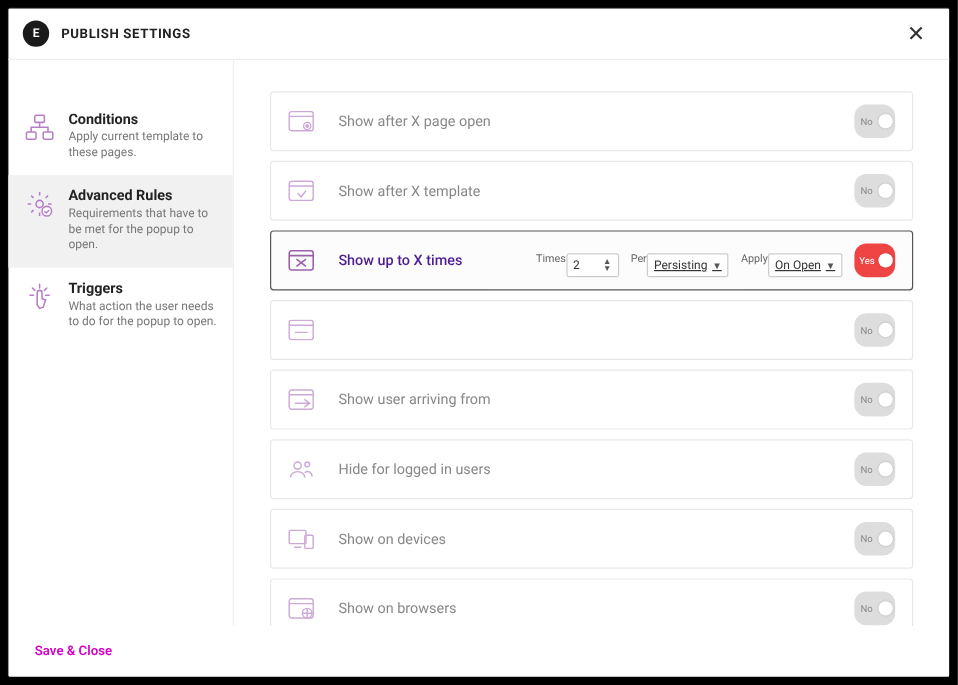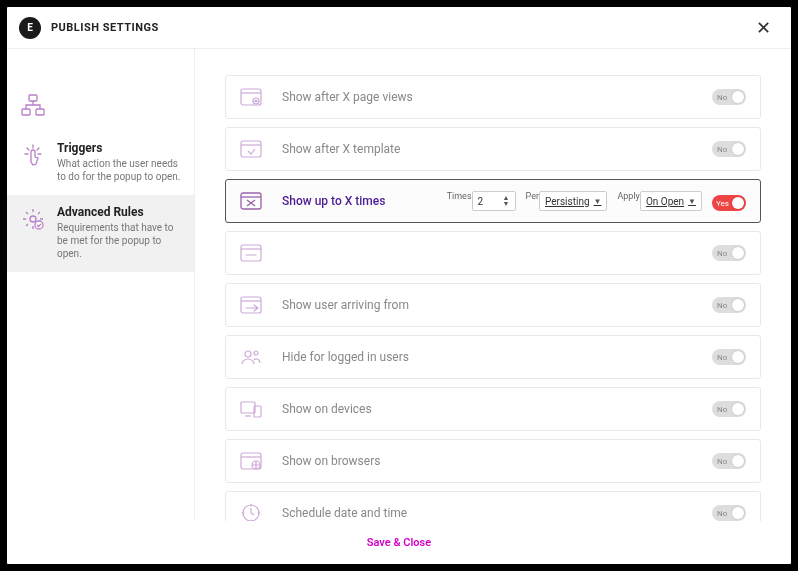--- a/index.html
+++ b/index.html
@@ -23,28 +23,28 @@
   .rule-label { font-size: 12px; color: #888; }
   .rule.active .rule-label { color: #4c1d95; font-weight: 500; }
   .rule-controls { margin-left: auto; display: flex; align-items: flex-end; gap: 10px; }
   .ctl { display: flex; flex-direction: row; }
   .ctl label { font-size: 9px; color: #666; margin-bottom: 2px; }
   .ctl .box { border: 1px solid #ccc; border-radius: 2px; height: 20px; font-size: 10px; color: #333; padding: 0 5px; display: flex; align-items: center; justify-content: space-between; background: #fff; gap: 4px; }
   .num { width: 44px; }
   .sel { min-width: 62px; text-decoration: underline; }
   .caret { font-size: 8px; color: #555; }
   .stepper { font-size: 7px; line-height: 6px; display: flex; flex-direction: column; color: #555; }
-  .toggle { width: 34px; height: 16px; border-radius: 10px; background: #ddd; position: relative; display: flex; align-items: center; cursor: pointer; }
+  .toggle { width: 34px; height: 28px; border-radius: 10px; background: #ddd; position: relative; display: flex; align-items: center; cursor: pointer; }
   .toggle .knob { width: 12px; height: 12px; border-radius: 50%; background: #fff; position: absolute; right: 2px; box-shadow: 0 0 2px rgba(0,0,0,.2); }
   .toggle .tlabel { font-size: 8px; color: #888; position: absolute; left: 5px; }
   .toggle.on { background: #ef4444; }
   .toggle.on .knob { right: 2px; }
   .toggle.on .tlabel { color: #fff; left: 4px; }
   .toggle.off .knob { right: 2px; }
-  .footer { padding: 10px 22px 14px; text-align: center; }
+  .footer { padding: 10px 22px 14px; text-align: left; }
   .save { font-size: 11px; font-weight: 600; color: #d400c8; cursor: pointer; }
   svg { display: block; }
 </style>
 </head>
 <body>
 
 <div class="frame">
 
   <div class="header">
     <div class="logo">E</div>
@@ -62,70 +62,74 @@
         <div class="side-ico">
           <svg width="24" height="22" viewBox="0 0 24 22">
               <g fill="none" stroke="#b87fc7" stroke-width="1.3">
                 <rect x="8" y="1" width="8" height="6" rx="1"></rect>
                 <rect x="1" y="15" width="8" height="6" rx="1"></rect>
                 <rect x="15" y="15" width="8" height="6" rx="1"></rect>
                 <path d="M12 7v4M12 11H5v4M12 11h7v4"></path>
               </g>
             </svg>
         </div>
-      </div>
-
-      <div class="side-item">
-        <div class="side-ico">
-          <svg width="24" height="26" viewBox="0 0 24 26">
-              <g fill="none" stroke="#b87fc7" stroke-width="1.3">
-                <path d="M10 10v10l2 3 3-1 2-6-3-1v-5a2 2 0 0 0-4 0z"></path>
-                <path d="M6 6l2 2M18 6l-2 2M12 3v3M4 12h3M17 12h3" stroke-linecap="round"></path>
-              </g>
-            </svg>
-        </div>
         <div class="side-text">
-          <h3>Triggers</h3>
-          <p>What action the user needs to do for the popup to open.</p>
+          <h3>Conditions</h3>
+          <p>Apply current template to these pages.</p>
         </div>
       </div>
 
       <div class="side-item active">
         <div class="side-ico">
           <svg width="24" height="24" viewBox="0 0 24 24">
               <g fill="none" stroke="#b87fc7" stroke-width="1.3">
                 <circle cx="12" cy="12" r="3"></circle>
                 <path d="M12 2v3M12 19v3M2 12h3M19 12h3M5 5l2 2M17 17l2 2M19 5l-2 2M7 17l-2 2"></path>
                 <circle cx="18" cy="18" r="4" fill="#fff"></circle>
                 <path d="M16 18l1.5 1.5L20 17"></path>
               </g>
             </svg>
         </div>
         <div class="side-text">
           <h3>Advanced Rules</h3>
           <p>Requirements that have to be met for the popup to open.</p>
         </div>
       </div>
 
+      <div class="side-item">
+        <div class="side-ico">
+          <svg width="24" height="26" viewBox="0 0 24 26">
+              <g fill="none" stroke="#b87fc7" stroke-width="1.3">
+                <path d="M10 10v10l2 3 3-1 2-6-3-1v-5a2 2 0 0 0-4 0z"></path>
+                <path d="M6 6l2 2M18 6l-2 2M12 3v3M4 12h3M17 12h3" stroke-linecap="round"></path>
+              </g>
+            </svg>
+        </div>
+        <div class="side-text">
+          <h3>Triggers</h3>
+          <p>What action the user needs to do for the popup to open.</p>
+        </div>
+      </div>
+
     </div>
 
     <div class="main">
 
       <div class="rule">
         <div class="rule-ico">
             <svg width="22" height="18" viewBox="0 0 22 18">
               <g fill="none" stroke="#cda9d8" stroke-width="1.2">
                 <rect x="1" y="1" width="20" height="16" rx="2"></rect>
                 <path d="M1 5h20"></path>
                 <circle cx="16" cy="13" r="3"></circle>
                 <circle cx="16" cy="13" r="1" fill="#cda9d8"></circle>
               </g>
             </svg>
           </div>
-        <div class="rule-label">Show after X page views</div>
+        <div class="rule-label">Show after X page open</div>
         <div class="rule-controls">
           <div class="toggle off">
               <span class="tlabel">No</span>
               <span class="knob"></span>
             </div>
         </div>
       </div>
 
       <div class="rule">
         <div class="rule-ico">

